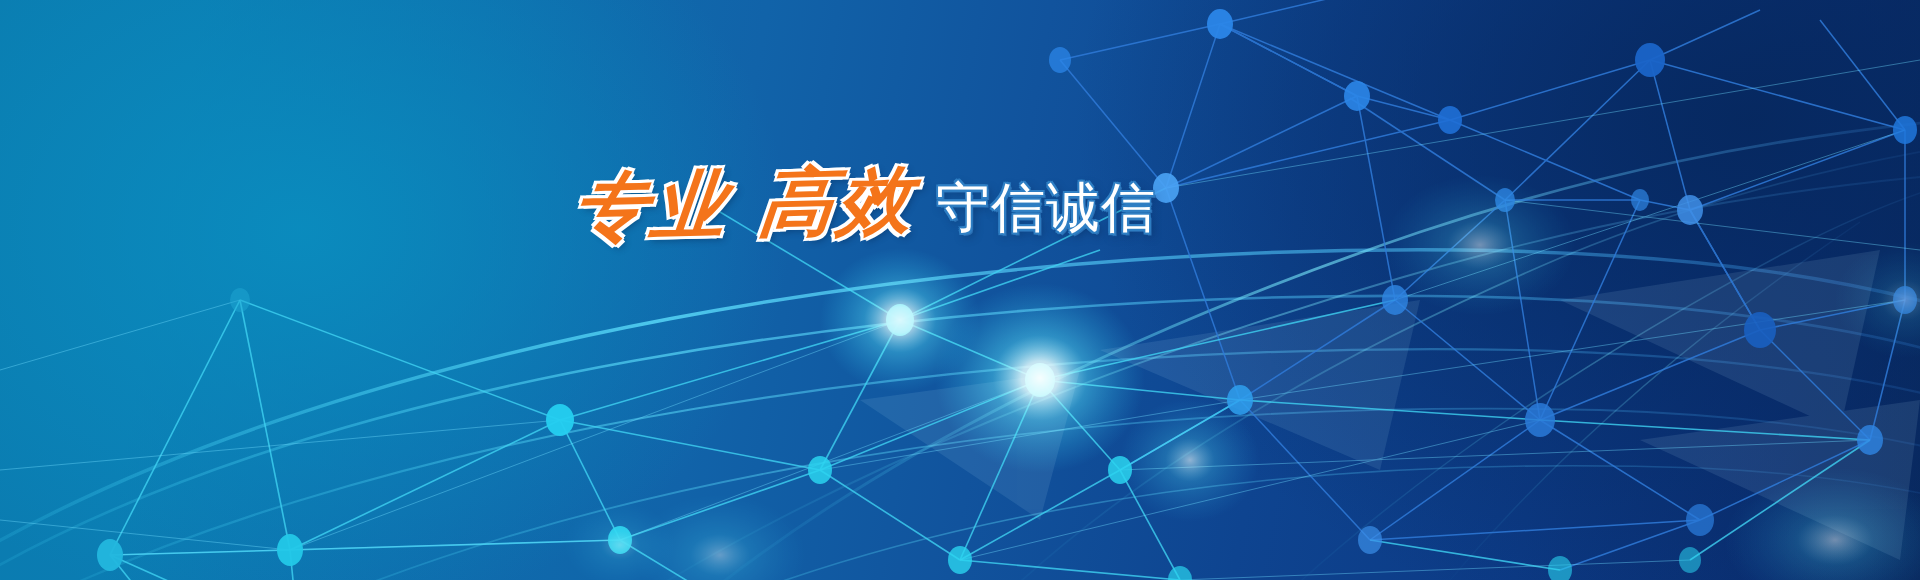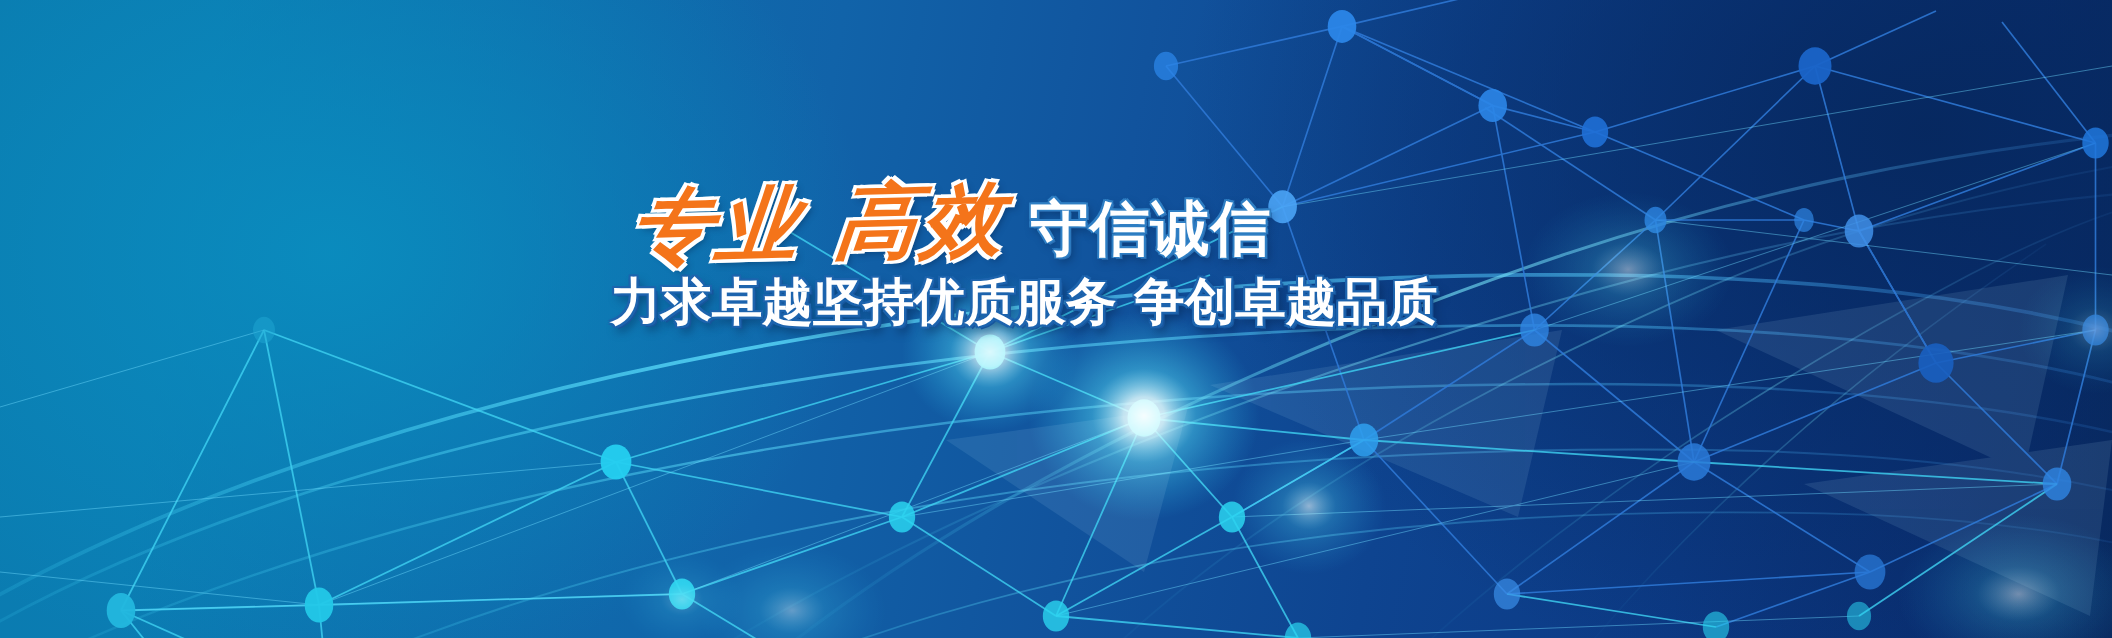--- a/index.html
+++ b/index.html
@@ -55,21 +55,21 @@
     transform:skewX(-7deg) rotate(-1.5deg);
     text-shadow:
       2px 0 0 #fff, -2px 0 0 #fff, 0 2px 0 #fff, 0 -2px 0 #fff,
       2px 2px 0 #fff, -2px -2px 0 #fff, 2px -2px 0 #fff, -2px 2px 0 #fff,
       3px 3px 0 #fff, -3px 3px 0 #fff, 3px -3px 0 #fff, -3px -3px 0 #fff,
       4px 4px 7px rgba(3,30,70,0.45);
     padding-right:20px;
   }
   .hl-plain{
     font-size:54px;
-    font-weight:bold;
+    font-weight:normal;
     letter-spacing:1px;
     color:#ffffff;
     text-shadow:
       1.6px 0 0 #2f7fc4, -1.6px 0 0 #2f7fc4, 0 1.6px 0 #2f7fc4, 0 -1.6px 0 #2f7fc4,
       1.6px 1.6px 0 #2f7fc4, -1.6px -1.6px 0 #2f7fc4, 1.6px -1.6px 0 #2f7fc4, -1.6px 1.6px 0 #2f7fc4,
       2.6px 2.6px 0 #2a6fb4,
       3px 4px 8px rgba(3,28,66,0.5);
     margin-bottom:5px;
   }
   .subline{
@@ -287,16 +287,15 @@
     <ellipse cx="1835" cy="540" rx="110" ry="72" fill="url(#gl2)" opacity="0.55"></ellipse>
     <ellipse cx="1905" cy="300" rx="70" ry="58" fill="url(#gl2)" opacity="0.35"></ellipse>
     <ellipse cx="620" cy="545" rx="55" ry="42" fill="url(#gl2)" opacity="0.35"></ellipse>
   </svg>
 
   <div id="textblock">
     <div class="headline">
       <span class="hl-brush">专业 高效</span>
       <span class="hl-plain">守信诚信</span>
     </div>
-    <div class="subline">力求卓越坚持优质服务  争创卓越品质</div>
   </div>
 
 </div>
 
 </body></html>

